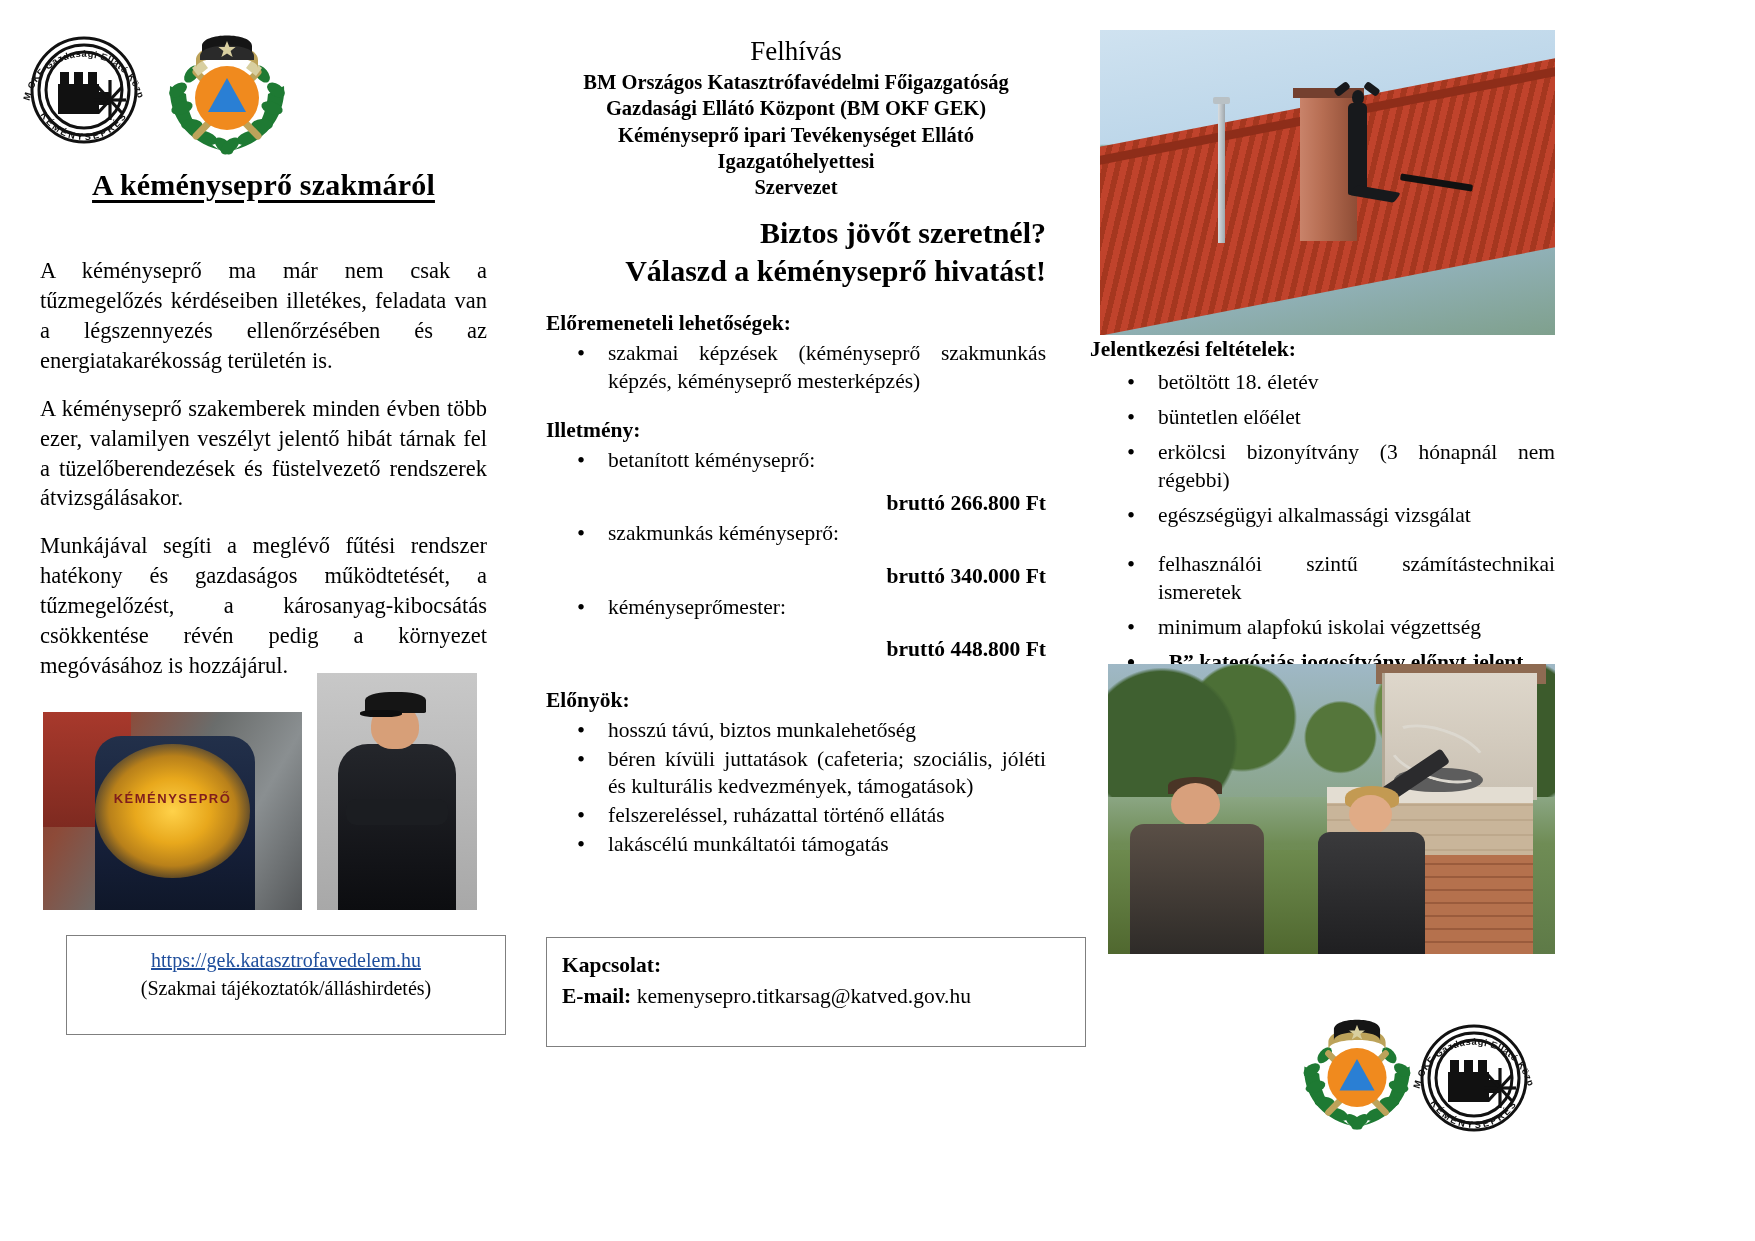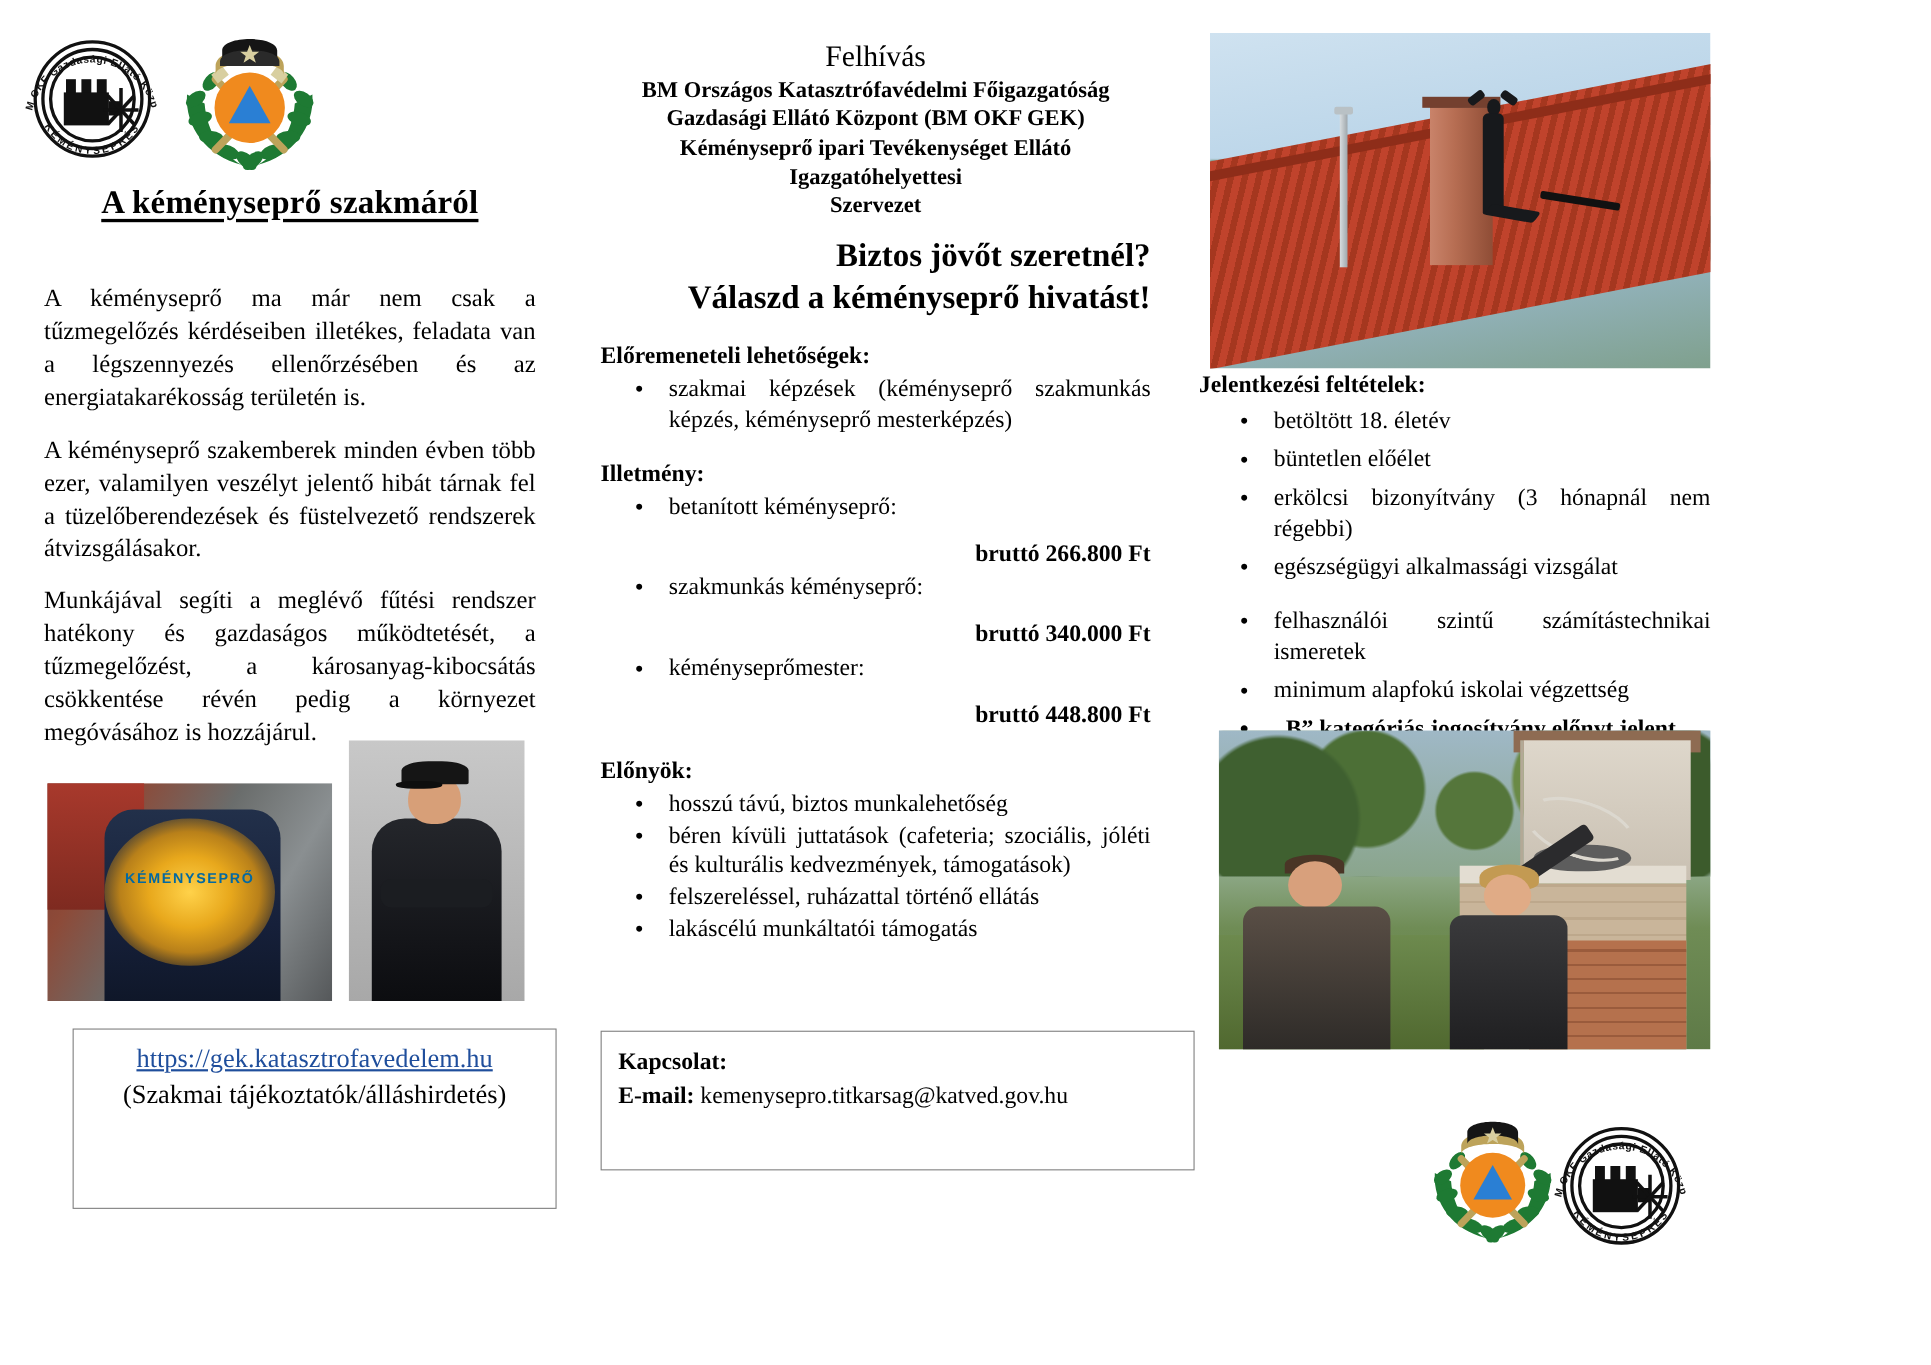--- a/index.html
+++ b/index.html
@@ -55,26 +55,26 @@
     width: 259px; height: 198px; overflow: hidden;
   }
   #photo-portrait {
     position: absolute; left: 317px; top: 673px;
     width: 160px; height: 237px; overflow: hidden;
   }
 
   
   #link-box {
     position: absolute; left: 66px; top: 935px;
-    width: 440px; height: 164px;
+    width: 440px; height: 100px;
     border: 1.3px solid #7f7f7f;
     box-sizing: border-box;
     padding-top: 11px;
     text-align: center;
-    font-size: 24px; line-height: 1.38;
+    font-size: 20px; line-height: 1.38;
   }
   #link-box a, #site-url {
     color: #1f4e9c; text-decoration: underline;
   }
 
   
   #mid-col { left: 546px; top: 36px; width: 500px; }
   #mid-head-main {
     font-size: 27px; font-weight: normal; text-align: center; line-height: 1.12;
   }
@@ -106,21 +106,21 @@
   }
   li.no-just { text-align: left; }
   .salary {
     display: block; text-align: right; font-weight: bold;
     font-size: 21.5px; line-height: 1.45; margin-top: 13px;
   }
 
   
   #contact-box {
     position: absolute; left: 546px; top: 937px;
-    width: 540px; height: 127px;
+    width: 540px; height: 110px;
     border: 1.3px solid #7f7f7f;
     box-sizing: border-box;
     padding: 12px 0 0 15px;
     font-size: 21.5px; line-height: 1.42;
   }
 
   
   #photo-roof {
     position: absolute; left: 1100px; top: 30px;
     width: 455px; height: 305px; overflow: hidden;
@@ -201,21 +201,21 @@
 
   
   #back-bg { position:absolute; inset:0; background:linear-gradient(120deg,#7b3a31 0%,#8d4a38 22%,#6a6d6c 48%,#8a8f91 72%,#55585a 100%); }
   #back-truck{position:absolute; left:0; top:0; width:34%; height:58%; background:linear-gradient(180deg,#a8392c,#7e2a20);}
   #back-jacket{position:absolute; left:20%; bottom:0; width:62%; height:88%;
     background:linear-gradient(180deg,#22304a 0%,#16203a 60%,#0f1729 100%); border-radius:26px 26px 0 0;}
   #back-brush{position:absolute; left:20%; top:16%; width:60%; height:68%;
     background:radial-gradient(ellipse at 50% 50%, #ffd24a 0%, #e8a81c 34%, #b8801a 58%, rgba(140,95,20,0.25) 78%, transparent 86%);
     border-radius:50%;}
   #back-text{position:absolute; left:50%; top:40%; transform:translateX(-50%);
-    color:#0369a1; font-size:13px; font-weight:bold; letter-spacing:1.5px; font-family:"Liberation Sans",sans-serif;}
+    color:#7f1d1d; font-size:13px; font-weight:bold; letter-spacing:1.5px; font-family:"Liberation Sans",sans-serif;}
 
   
   #por-bg { position:absolute; inset:0; background:linear-gradient(180deg,#c8c8c8,#a8a8a8); }
   #por-head{position:absolute; left:34%; top:13%; width:30%; height:19%; background:#d79f78; border-radius:48% 48% 44% 44%;}
   #por-cap{position:absolute; left:30%; top:8%; width:38%; height:9%; background:#151515; border-radius:40% 40% 6% 6%;}
   #por-capbrim{position:absolute; left:27%; top:15.5%; width:26%; height:3%; background:#0e0e0e; border-radius:40%;}
   #por-body{position:absolute; left:13%; top:30%; width:74%; height:70%;
     background:linear-gradient(180deg,#24262b 0%,#131418 70%,#0c0d10 100%); border-radius:30px 30px 0 0;}
   #por-arms{position:absolute; left:18%; top:53%; width:64%; height:11%; background:#1b1d21; border-radius:10px;}
 

